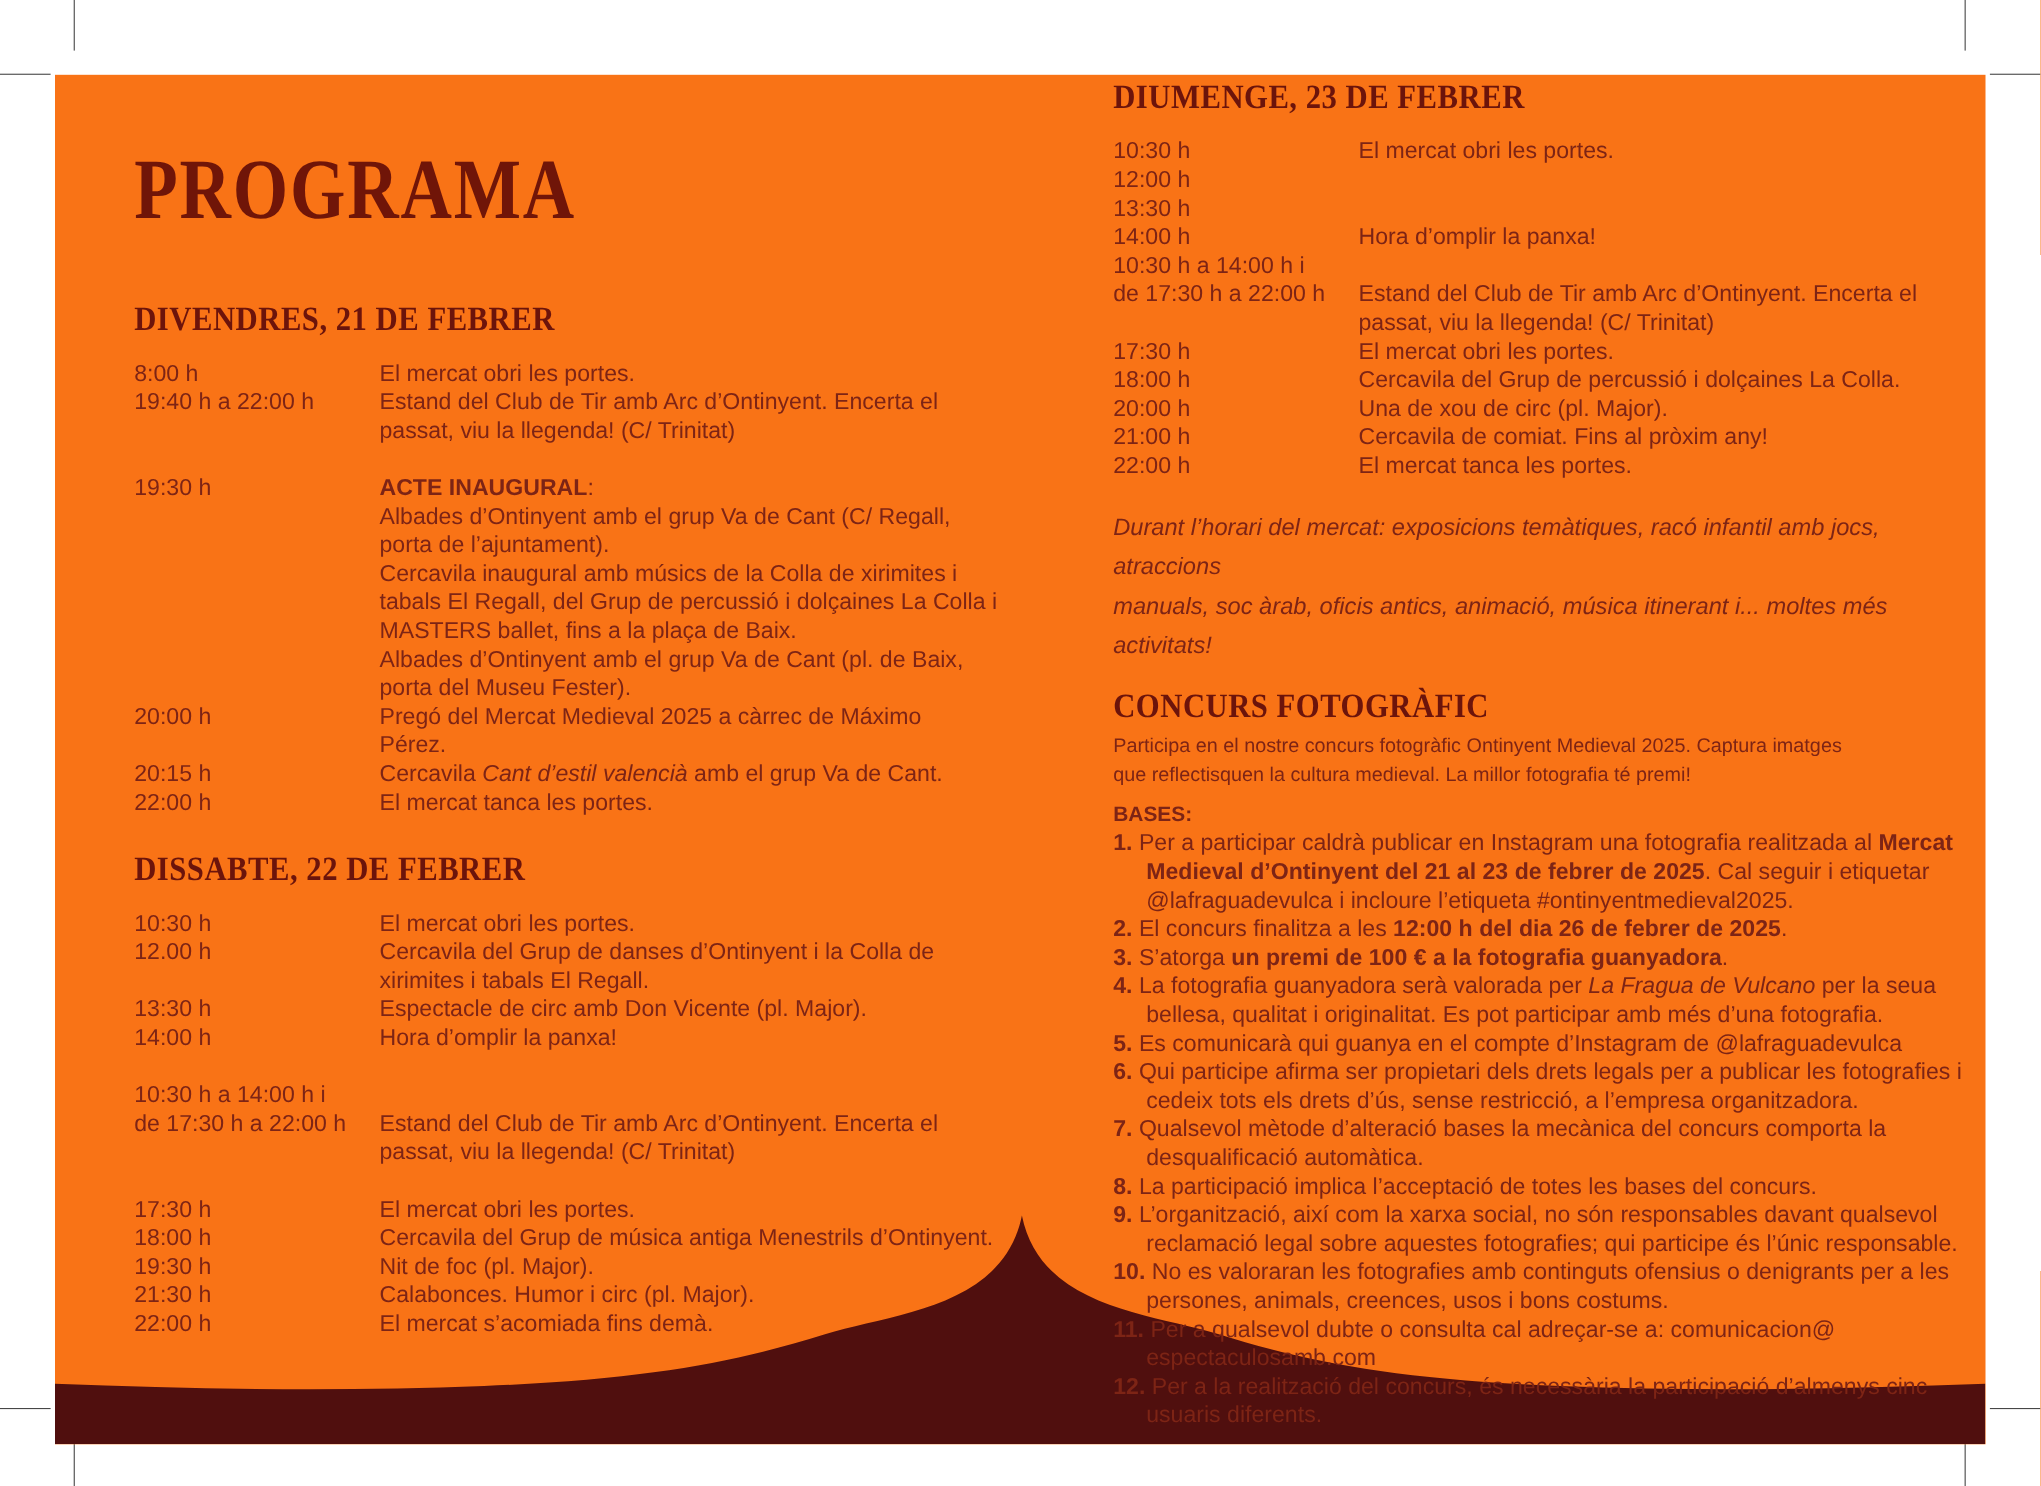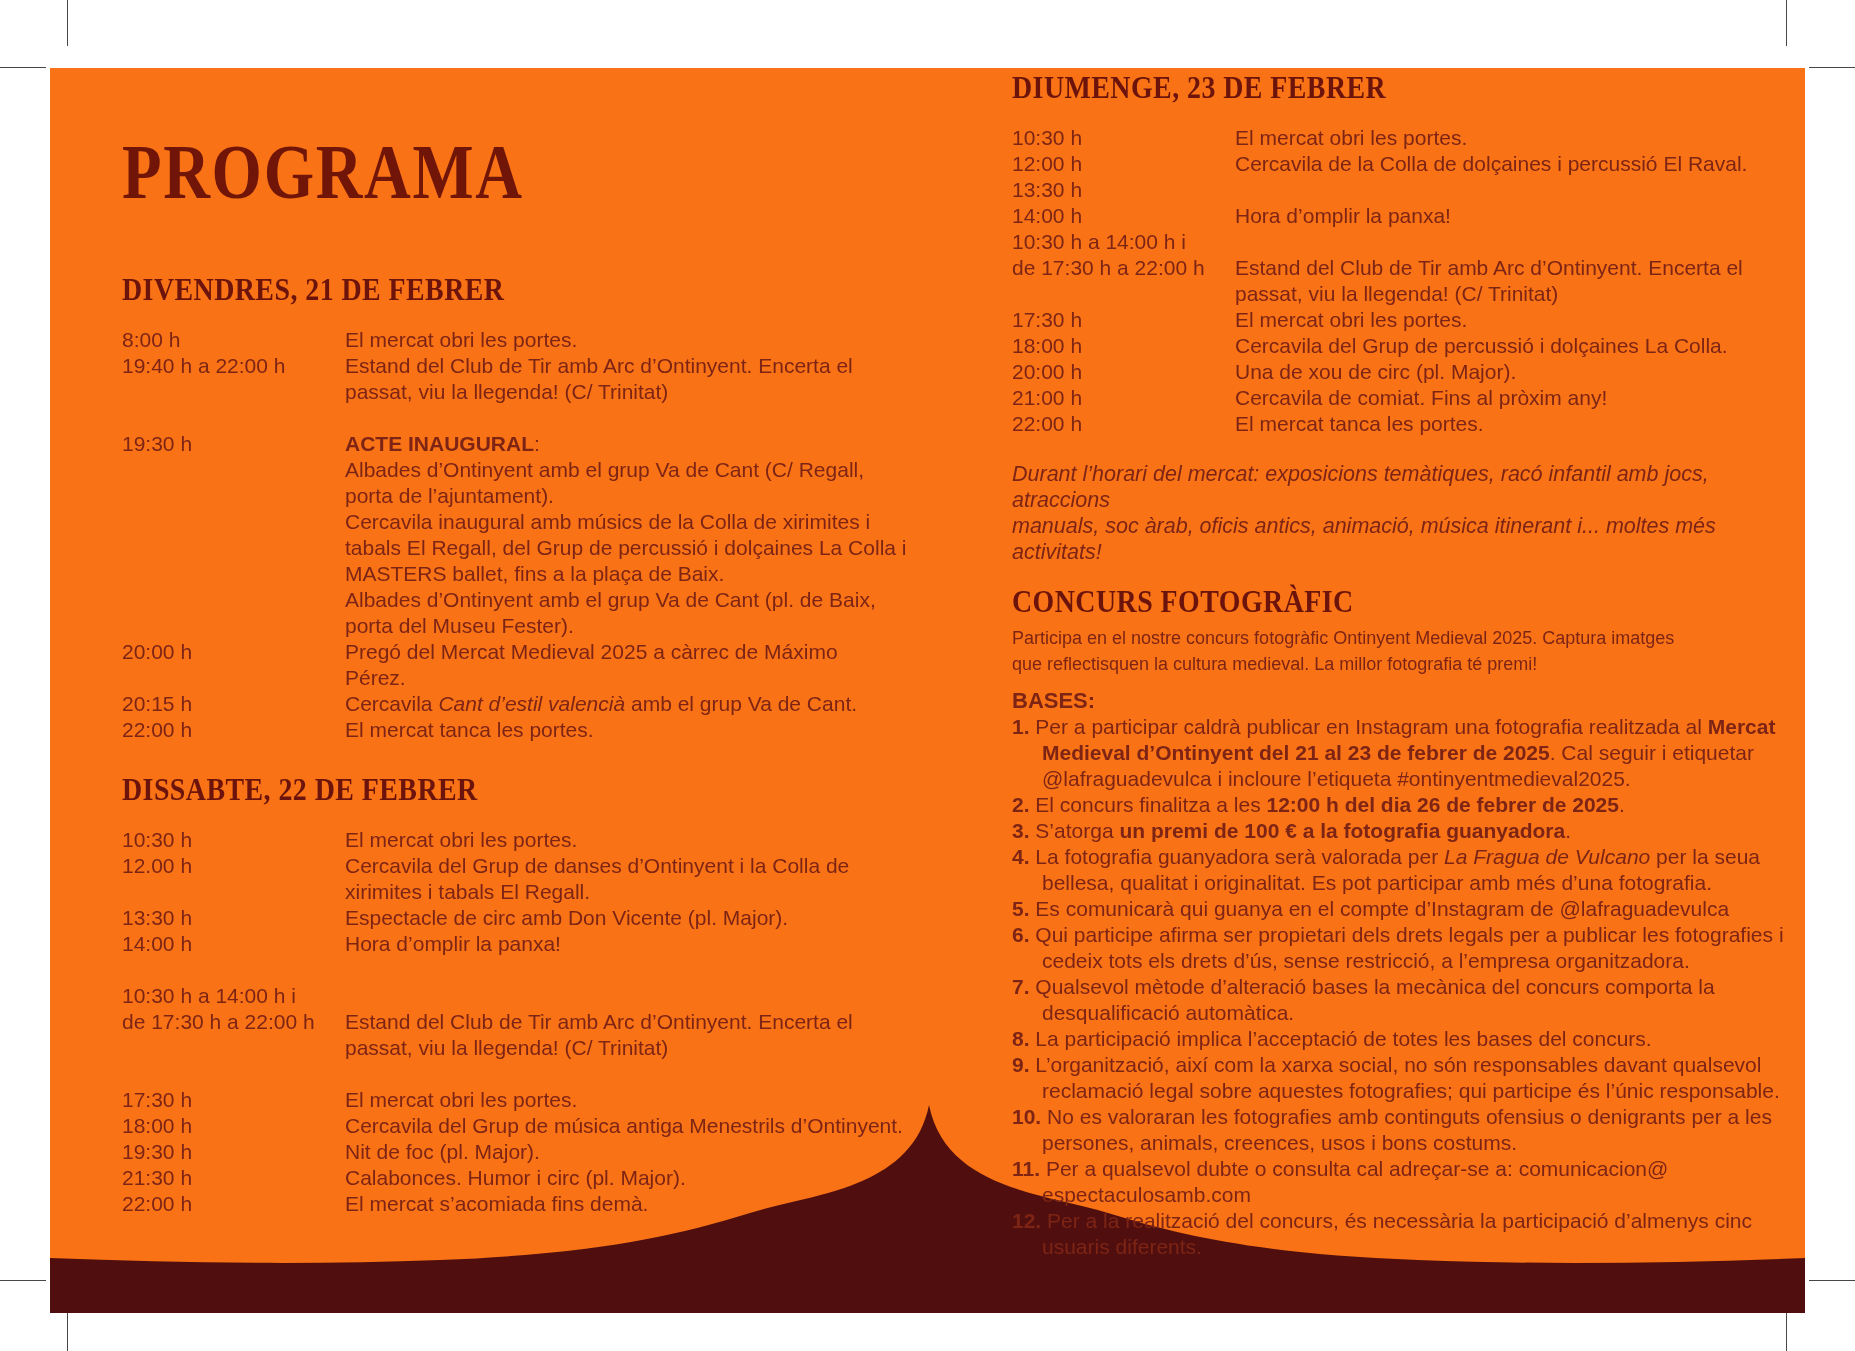--- a/index.html
+++ b/index.html
@@ -40,26 +40,26 @@
   .col-left .section:first-child .sec-h{margin-top:58px;}
   .row{display:flex;font-size:21px;line-height:26px;color:#7D2415;}
   .row.gap{margin-top:26px;}
   .time{flex:0 0 223px;white-space:pre-line;}
   .desc{flex:1;}
   .desc.offset{padding-top:26px;}
   .dline{min-height:26px;}
   b,.b{font-weight:bold;}
   i,.i{font-style:italic;}
   .note{
-    margin-top:24px;font-size:21.5px;line-height:26px;
+    margin-top:24px;font-size:21.5px;line-height:36px;
     font-style:italic;color:#7D2415;
   }
   .contest-h{margin-top:17px;margin-bottom:3px;}
   .intro{font-size:18px;line-height:26px;color:#7D2415;}
-  .bases-label{margin-top:11px;font-size:22px;line-height:26px;font-weight:bold;color:#7D2415;}
+  .bases-label{margin-top:11px;font-size:19px;line-height:26px;font-weight:bold;color:#7D2415;}
   .base{
     font-size:21px;line-height:26px;color:#7D2415;
     padding-left:30px;text-indent:-30px;
   }
   .bnum{font-weight:bold;}
 </style>
 </head>
 <body>
 
 <div class="crop-mark" style="left:67px;top:0;width:1px;height:46px;"></div>
@@ -202,23 +202,20 @@
         <div class="section">
           <h2 class="sec-h">DIUMENGE, 23 DE FEBRER</h2>
           <div class="row">
             <div class="time">10:30 h</div>
             <div class="desc">
               <div class="dline"><span>El mercat obri les portes.</span></div>
             </div>
           </div>
           <div class="row">
             <div class="time">12:00 h</div>
-            <div class="desc">
-              <div class="dline"><span>Cercavila de la Colla de dolçaines i percussió El Raval.</span></div>
-            </div>
           </div>
           <div class="row">
             <div class="time">13:30 h</div>
           </div>
           <div class="row">
             <div class="time">14:00 h</div>
             <div class="desc">
               <div class="dline"><span>Hora d’omplir la panxa!</span></div>
             </div>
           </div>

